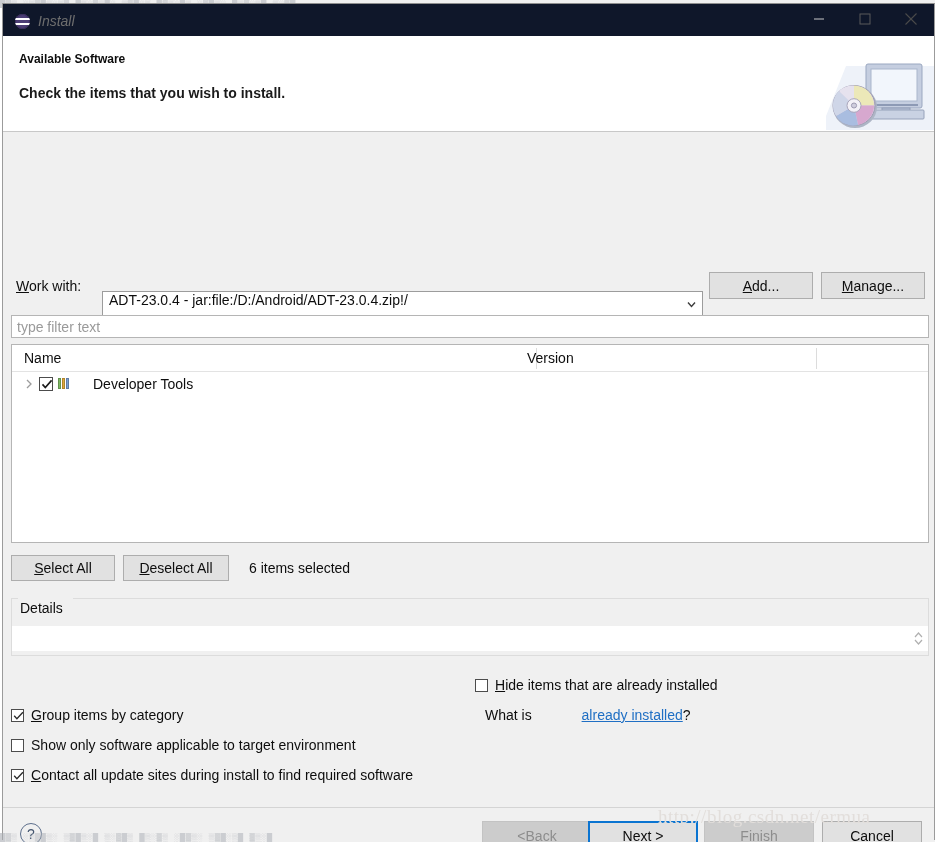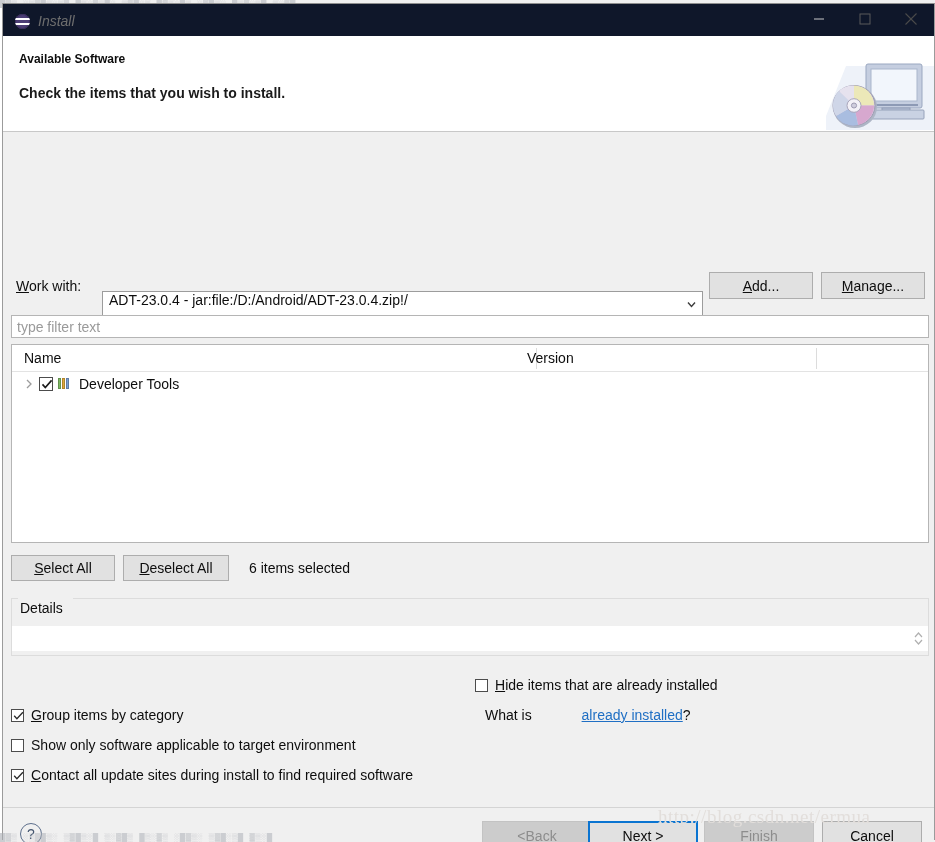--- a/index.html
+++ b/index.html
@@ -222,21 +222,21 @@
     margin-left: 5px;
     display: flex; align-items: flex-start; gap: 1px;
     flex: 0 0 auto;
   }
   .feature-icon i {
     display: block;
     width: 3px; height: 11px;
     border: 1px solid rgba(0,0,0,.22);
   }
   .tree-label {
-    margin-left: 7px;
+    margin-left: 21px;
     font-size: 14px; color: #0d0d0d;
     white-space: nowrap;
   }
 
   
   #btn-selectall   { left: 8px;  top: 423px; width: 104px; height: 26px; }
   #btn-deselectall { left: 120px; top: 423px; width: 106px; height: 26px; }
   #items-selected {
     position: absolute; left: 246px; top: 428px;
     font-size: 14px; color: #0d0d0d;

